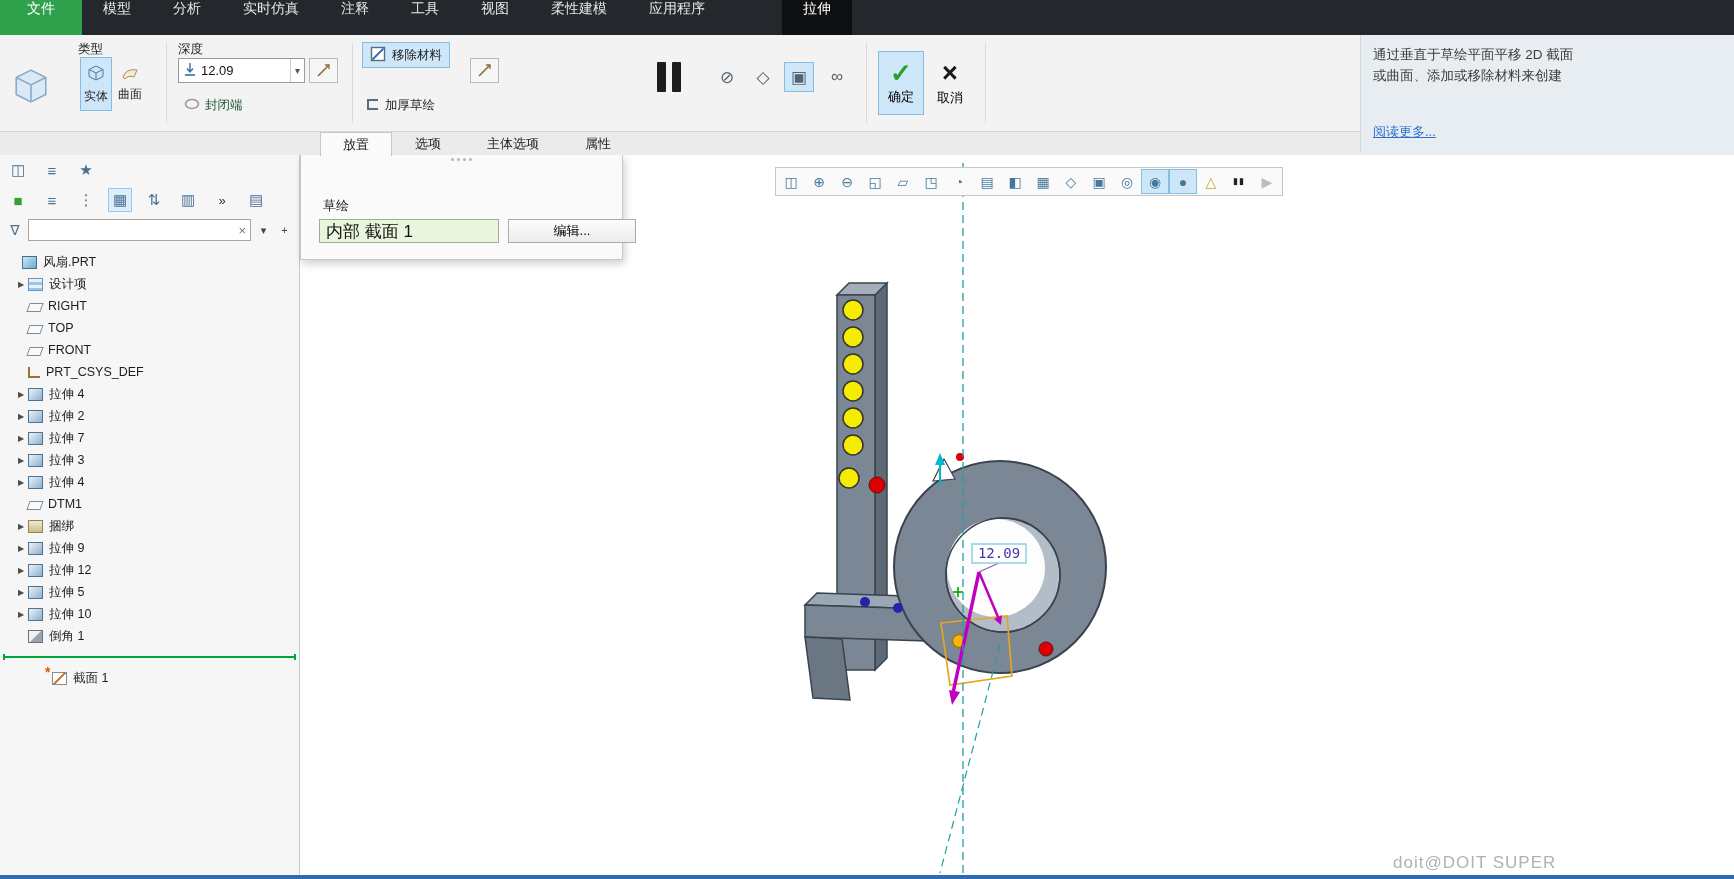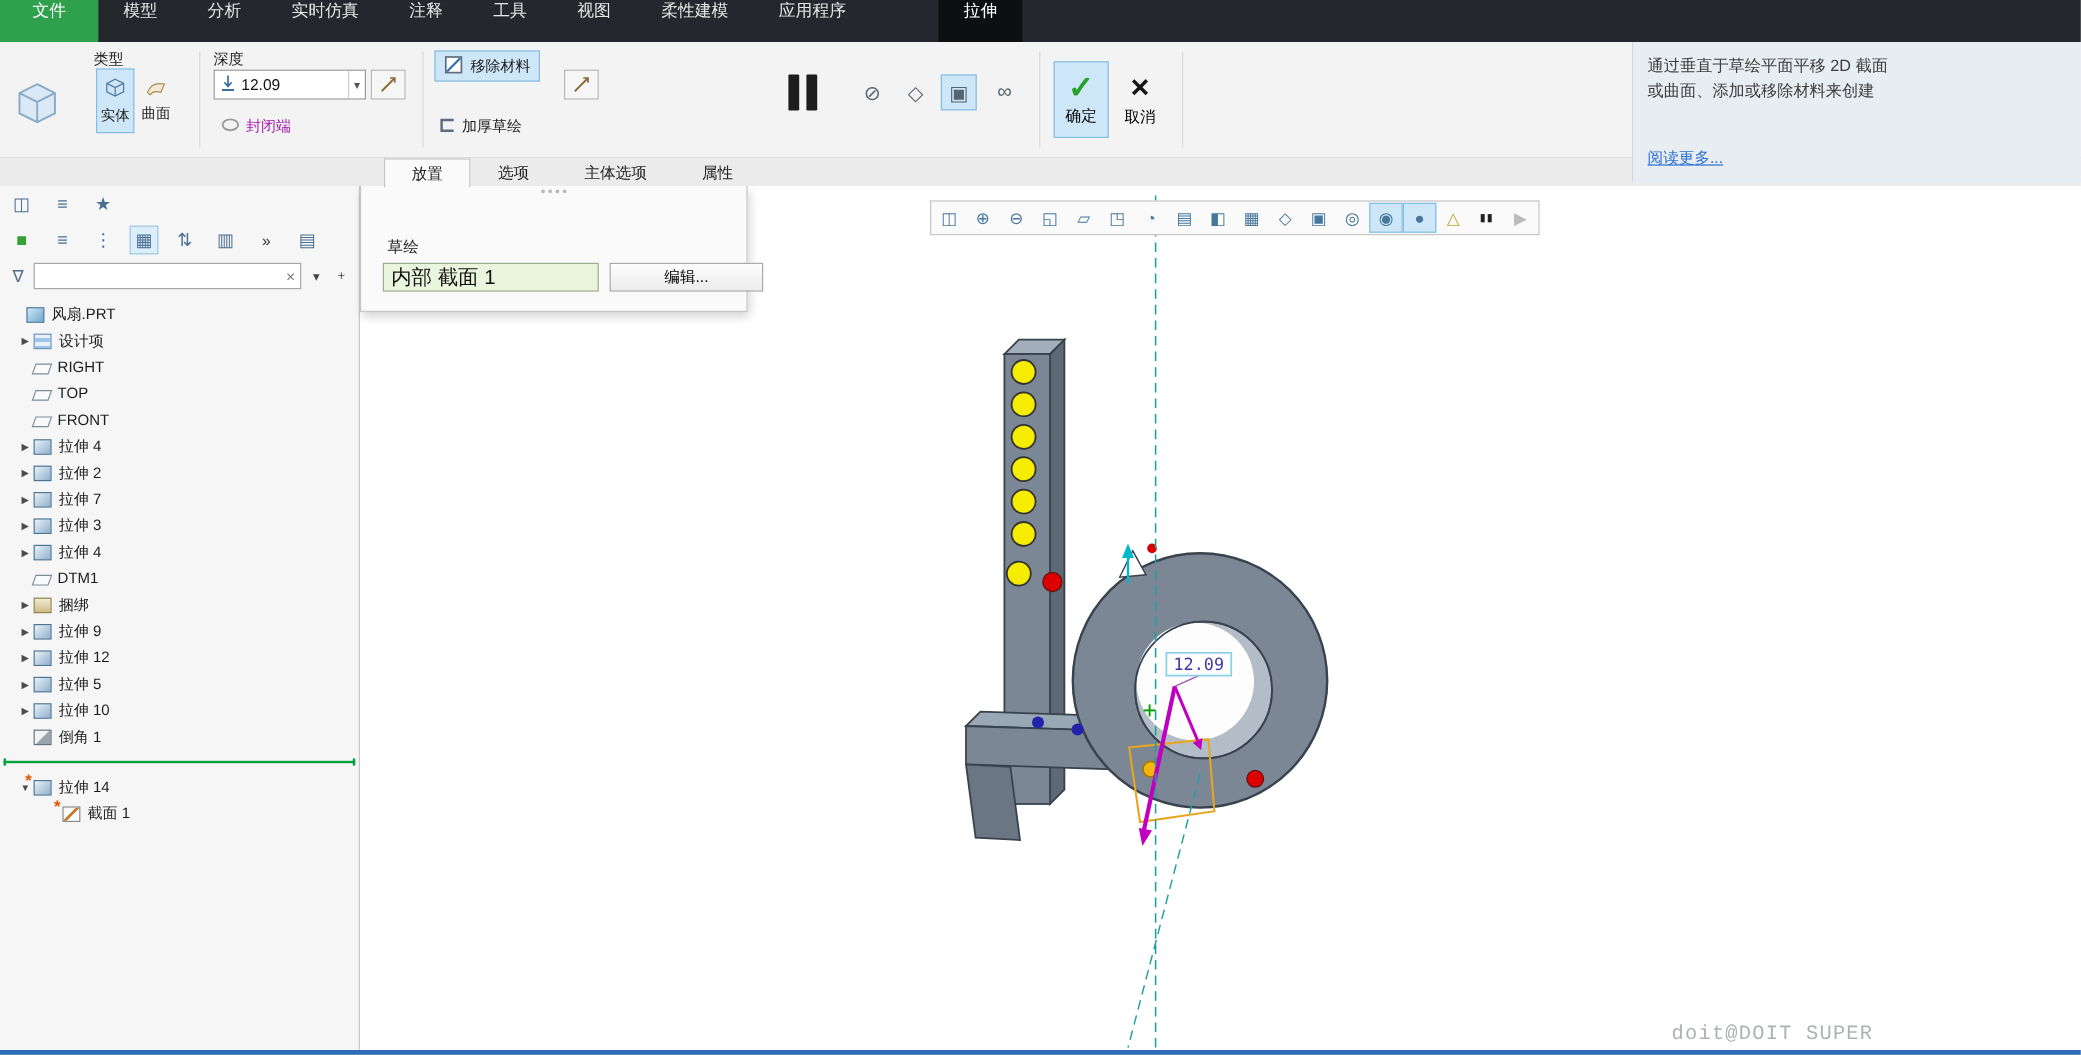--- a/index.html
+++ b/index.html
@@ -17,21 +17,21 @@
   .rlabel{position:absolute;font-size:12.5px;color:#1c1c1c}
   .vsep{position:absolute;top:8px;bottom:8px;width:1px;background:#d9d9d9}
   .app-icon{position:absolute;left:12px;top:32px;width:40px;height:40px}
   .vbtn{position:absolute;top:22px;width:32px;height:54px;display:flex;flex-direction:column;align-items:center;justify-content:center;gap:3px;background:transparent;border:1px solid transparent;font-size:12px;font-family:inherit;color:#222;cursor:default}
   .vbtn.selected{background:#cde7f9;border:1px solid #86bde2}
   .combo{position:absolute;left:178px;top:23px;width:127px;height:25px;background:#fff;border:1px solid #9b9b9b;display:flex;align-items:center;padding:0 4px;gap:4px}
   .combo .cval{flex:1;font-size:13px;color:#111}
   .combo .caret{color:#555;font-size:10px;border-left:1px solid #ccc;padding-left:4px;align-self:stretch;display:flex;align-items:center}
   .sq-btn{position:absolute;width:29px;height:25px;background:#f6f6f6;border:1px solid #b9b9b9;display:flex;align-items:center;justify-content:center;cursor:default}
   .check-row{position:absolute;display:flex;align-items:center;gap:5px;font-size:12.5px;color:#1c1c1c}
-  .check-row.disabled{color:#a21caf}
+  .check-row.disabled{color:#14532d}
   .hbtn{position:absolute;height:26px;display:flex;align-items:center;gap:6px;padding:0 7px;font-size:12.5px;font-family:inherit;background:transparent;border:1px solid transparent;color:#1c1c1c;cursor:default}
   .hbtn.selected{background:#cde7f9;border:1px solid #86bde2}
   .pause-bars{position:absolute;left:657px;top:27px;display:flex;gap:6px}
   .pause-bars span{display:block;width:9px;height:30px;background:#1d1d1d;border-radius:1px}
   .pv-btn{position:absolute;top:27px;width:30px;height:30px;display:flex;align-items:center;justify-content:center;background:transparent;border:1px solid transparent;font-size:17px;color:#56646f;cursor:default}
   .pv-btn.selected{background:#cde7f9;border:1px solid #86bde2}
   .ok-btn,.cancel-btn{position:absolute;top:16px;width:46px;height:64px;display:flex;flex-direction:column;align-items:center;justify-content:center;gap:2px;font-size:13px;font-family:inherit;border:1px solid transparent;background:transparent;cursor:default}
   .ok-btn{left:878px;background:#cde7f9;border:1px solid #86bde2}
   .ok-btn .glyph{font-size:26px;font-weight:bold;color:#27a127;line-height:1}
   .cancel-btn{left:927px}
@@ -97,21 +97,21 @@
   
   .canvas{position:absolute;left:300px;top:155px;right:0;bottom:4px;background:#fff;overflow:hidden}
   .gtoolbar{position:absolute;left:475px;top:12px;display:flex;background:#fafafa;border:1px solid #c6c6c6;padding:1px;z-index:5}
   .gt-btn{width:28px;height:25px;display:flex;align-items:center;justify-content:center;background:transparent;border:1px solid transparent;cursor:default}
   .gt-btn span{font-size:14px;color:#46789c;line-height:1}
   .gt-btn[data-state="active"]{background:#cde7f9;border:1px solid #86bde2}
   .gt-btn[data-state="disabled"] span{color:#bcbcbc}
   .gt-btn[data-name="warning-icon"] span{color:#c8a22a}
   .gt-btn[data-name="pause-icon"] span{color:#222;font-size:9px;letter-spacing:1px}
   .viewport-svg{position:absolute;left:0;top:0;z-index:1}
-  .watermark{position:absolute;left:1093px;top:698px;font-family:Liberation Mono, monospace;font-size:17px;color:#aeb2b7;letter-spacing:1px;z-index:4}
+  .watermark{position:absolute;left:1093px;top:698px;font-family:Liberation Sans, sans-serif;font-size:17px;color:#aeb2b7;letter-spacing:1px;z-index:4}
 
   
   .statusbar{position:absolute;left:0;right:0;bottom:0;height:4px;background:#2e6db5;z-index:30}
 </style>
 </head>
 <body>
 
 <div class="menubar" data-name="menubar">
 
     <div class="menu-item" data-name="menu-item" data-type="file">
@@ -370,20 +370,25 @@
           <span class="ticon" data-name="tree-item-icon"></span>
           <span class="tlabel" data-name="tree-item-label">TOP</span>
         </div>
 
         <div class="tree-row" data-name="tree-item" data-icon="plane" data-level="1">
           <span class="tw" data-name="expand-arrow-icon"></span>
           <span class="ticon" data-name="tree-item-icon"></span>
           <span class="tlabel" data-name="tree-item-label">FRONT</span>
         </div>
 
+        <div class="tree-row" data-name="tree-item" data-icon="csys" data-level="1">
+          <span class="tw" data-name="expand-arrow-icon"></span>
+          <span class="ticon" data-name="tree-item-icon"></span>
+          <span class="tlabel" data-name="tree-item-label">PRT_CSYS_DEF</span>
+        </div>
 
         <div class="tree-row" data-name="tree-item" data-icon="extrude" data-arrow="right" data-level="1">
           <span class="tw" data-name="expand-arrow-icon"></span>
           <span class="ticon" data-name="tree-item-icon"></span>
           <span class="tlabel" data-name="tree-item-label">拉伸 4</span>
         </div>
 
         <div class="tree-row" data-name="tree-item" data-icon="extrude" data-arrow="right" data-level="1">
           <span class="tw" data-name="expand-arrow-icon"></span>
           <span class="ticon" data-name="tree-item-icon"></span>
@@ -450,25 +455,20 @@
           <span class="tlabel" data-name="tree-item-label">倒角 1</span>
         </div>
 
       </div>
     <div class="tree-separator" data-name="insert-locator-line">
         <span></span>
         <span></span>
       </div>
     <div>
 
-        <div class="tree-row pending" data-name="tree-item" data-icon="extrude" data-arrow="down" data-level="1">
-          <span class="tw" data-name="expand-arrow-icon"></span>
-          <span class="ticon" data-name="tree-item-icon"></span>
-          <span class="tlabel" data-name="tree-item-label">拉伸 14</span>
-        </div>
 
         <div class="tree-row pending" data-name="tree-item" data-icon="sketch" data-level="2">
           <span class="tw" data-name="expand-arrow-icon"></span>
           <span class="ticon" data-name="tree-item-icon"></span>
           <span class="tlabel" data-name="tree-item-label">截面 1</span>
         </div>
       </div>
   </div>
 </div>
 

